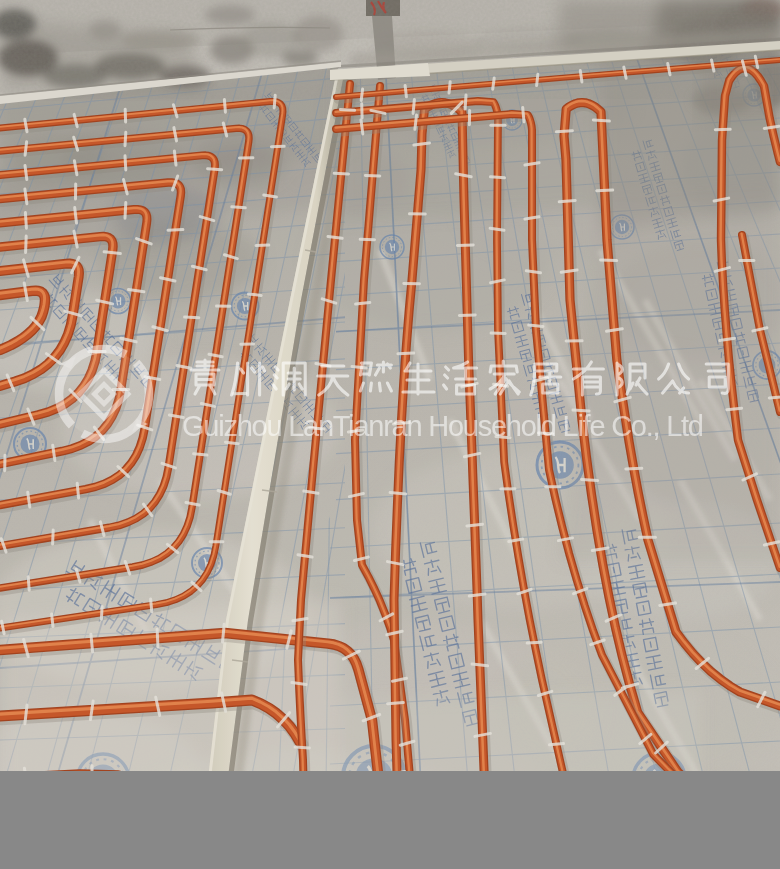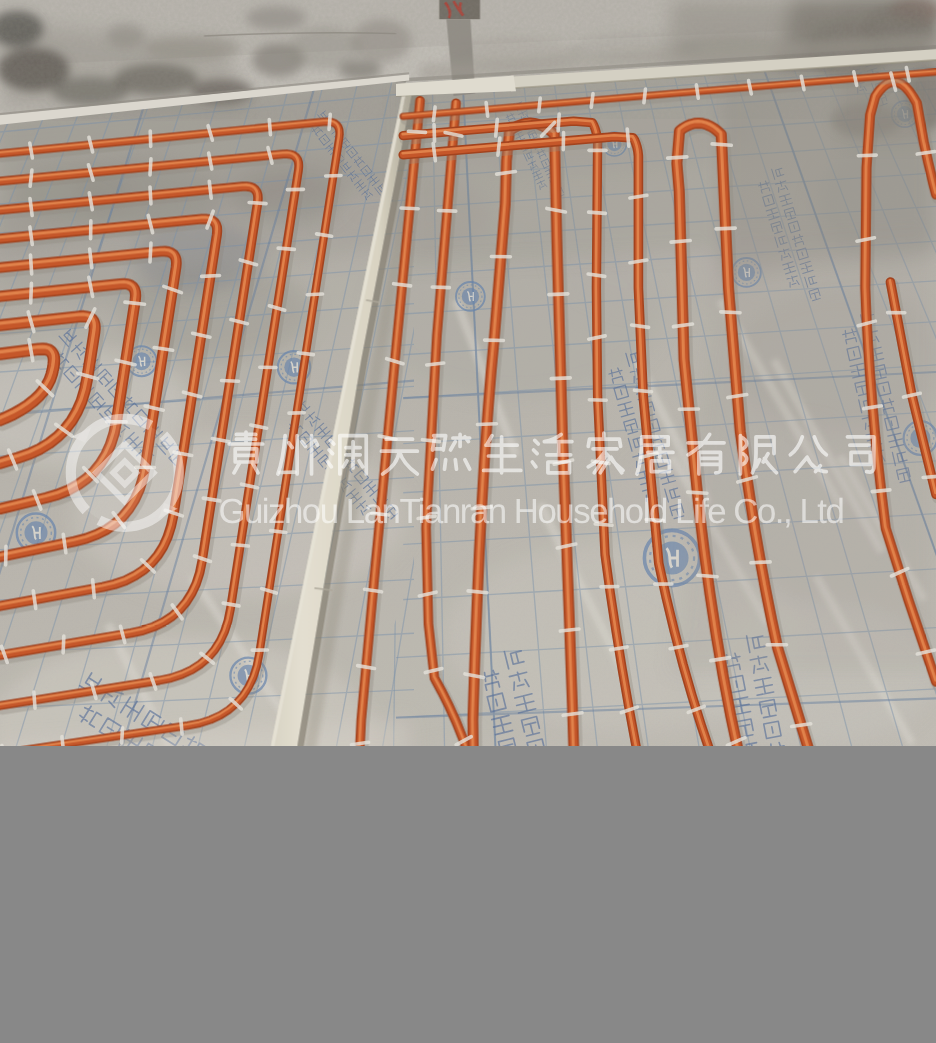--- a/index.html
+++ b/index.html
@@ -1,14 +1,14 @@
 <!DOCTYPE html>
 <html><head><meta charset="utf-8"><title>floor heating</title>
 <style>html,body{margin:0;padding:0;background:#888;}
-#stage{width:780px;height:621px;overflow:hidden;position:relative;font-family:"Liberation Sans", sans-serif;}
+#stage{width:780px;height:771px;overflow:hidden;position:relative;font-family:"Liberation Sans", sans-serif;}
 svg{display:block;filter:blur(0.45px) saturate(0.96);}
 </style></head>
 <body>
 <div id="stage">
 <svg width="780" height="869" viewBox="0 0 780 869">
 <defs>
 <filter id="b2">
           <feGaussianBlur stdDeviation="2"></feGaussianBlur>
         </filter>
 <filter id="b4">

